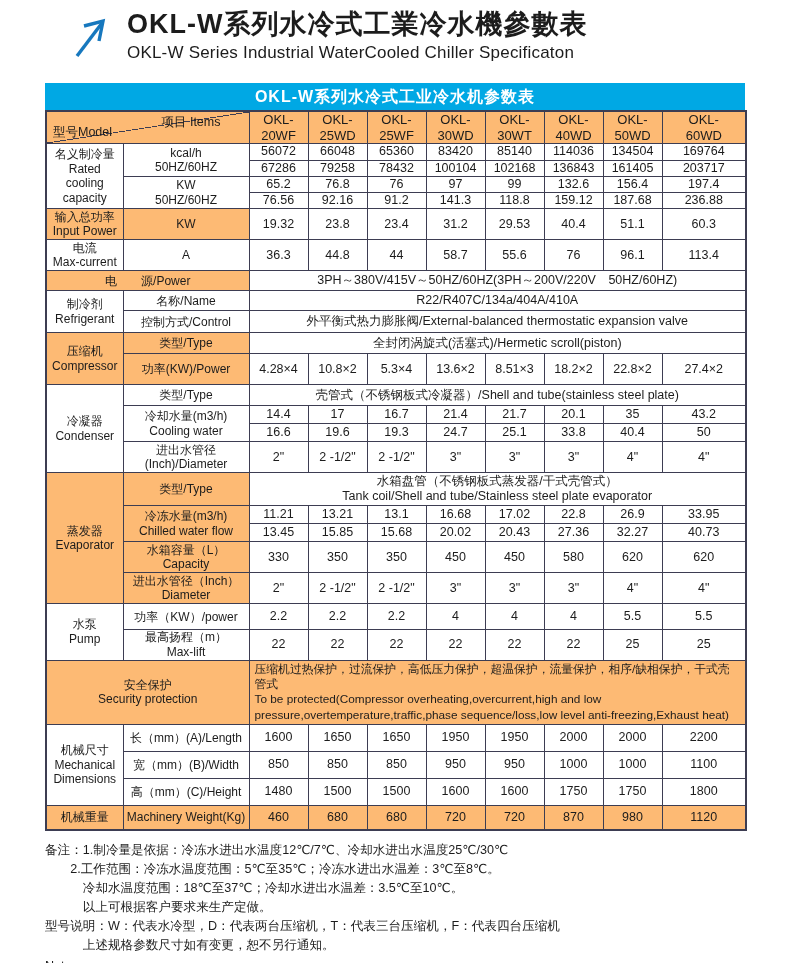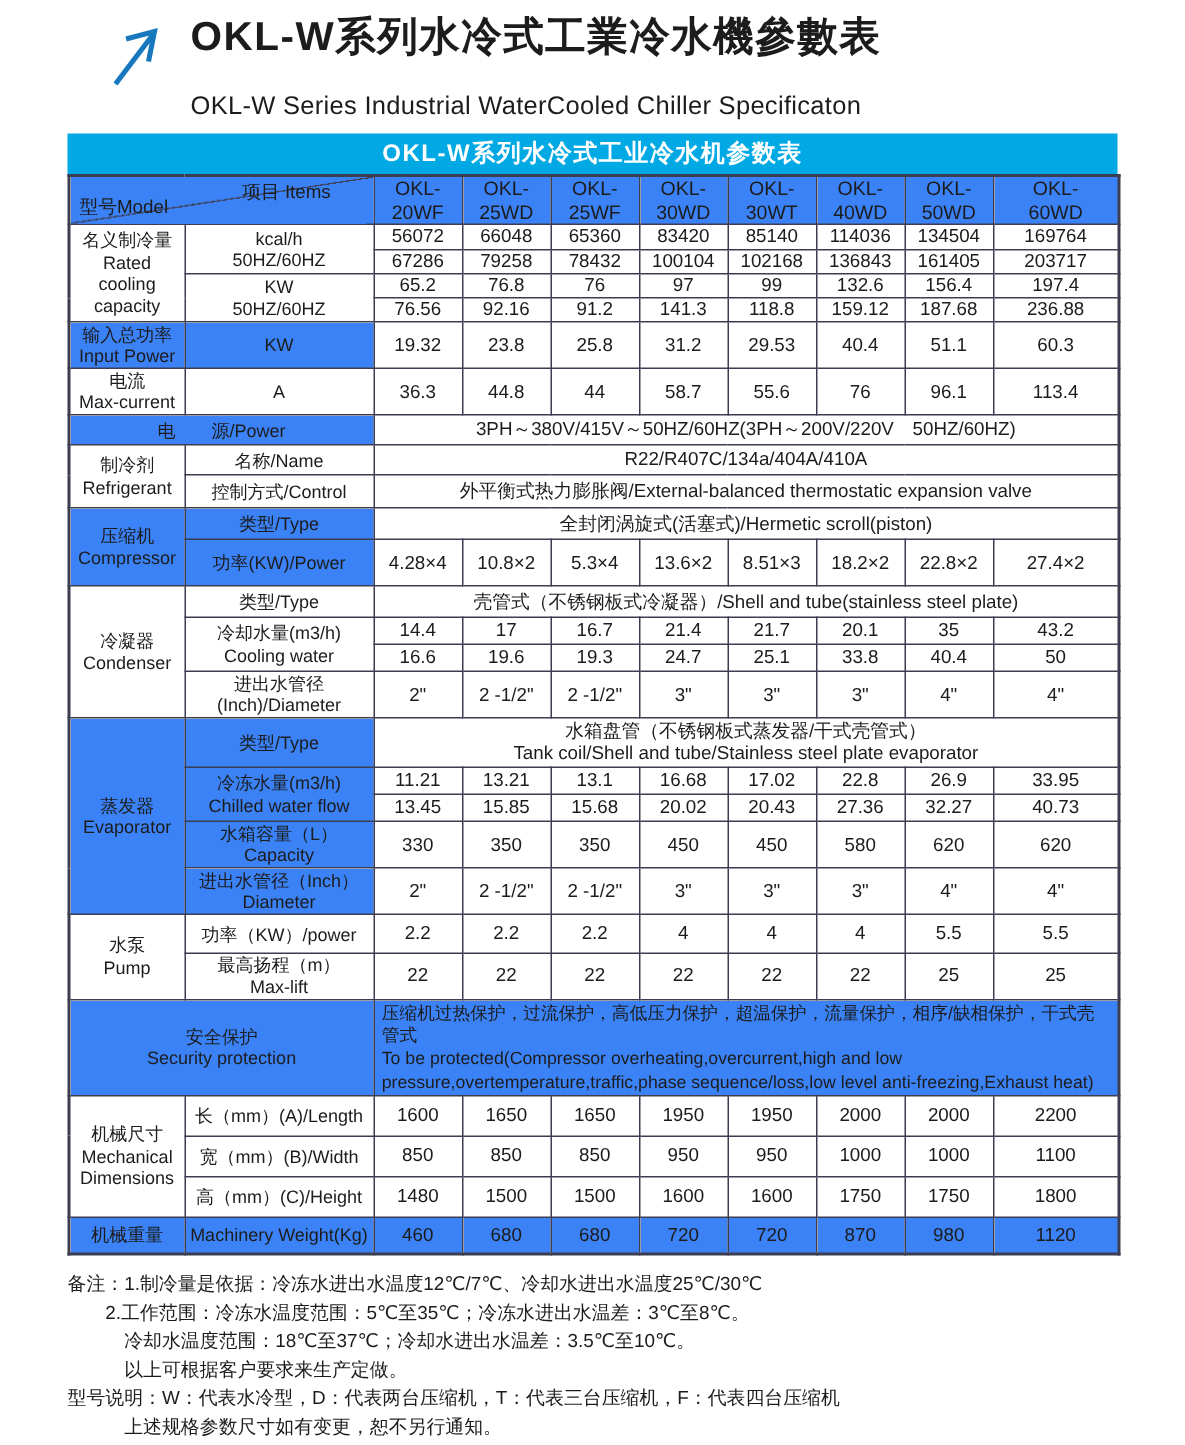--- a/index.html
+++ b/index.html
@@ -6,36 +6,36 @@
   body{
     width:790px;height:963px;background:#ffffff;overflow:hidden;
     font-family:"Liberation Sans","DejaVu Sans",sans-serif;color:#1c1c1c;
     -webkit-font-smoothing:antialiased;
   }
   .page{padding:6px 45px 0 45px;}
   
   .titlebar{display:flex;align-items:flex-start;gap:16px;padding:4px 0 8px 28px;}
   .logo{flex:0 0 auto;margin-top:4px;}
   .title-zh{font-size:27px;font-weight:bold;letter-spacing:1px;line-height:1.1;}
-  .title-en{font-size:17px;margin-top:21px;letter-spacing:.2px;}
+  .title-en{font-size:17px;margin-top:3px;letter-spacing:.2px;}
   
   .banner{
     background:#00A8E4;color:#fff;text-align:center;
     font-size:16px;font-weight:bold;letter-spacing:1px;
-    height:27px;line-height:27px;margin-top:0;
+    height:27px;line-height:27px;margin-top:12px;
   }
   
   table{border-collapse:collapse;table-layout:fixed;width:700px;}
   td{
     border:1px solid #3D3D52;text-align:center;vertical-align:middle;
     padding:0 2px;font-size:12.5px;line-height:1.22;white-space:pre-line;
     overflow:hidden;
   }
   table{border:2px solid #3D3D52;}
-  .g{background:#3b82f6;}
+  .g{background:#fdba74;}
   .lab{font-size:12px;}
   .left{text-align:left;padding:1px 5px;font-size:11.8px;line-height:1.3;}
   .mh{font-size:13px;}
   .corner{position:relative;padding:0;
     background-image:linear-gradient(to bottom right,transparent 49.3%,#3D3D52 49.3%,#3D3D52 50.7%,transparent 50.7%);
   }
   .c-model{position:absolute;left:6px;bottom:3px;font-size:12.5px;}
   .c-items{position:absolute;right:28px;top:3px;font-size:12.5px;}
   
   .notes{margin-top:10px;font-size:12.6px;line-height:1.5;}
@@ -139,21 +139,21 @@
           <td class="">159.12</td>
           <td class="">187.68</td>
           <td class="">236.88</td>
         </tr>
         <tr style="height: 31px;">
           <td class="lab g">输入总功率
 Input Power</td>
           <td class="lab g">KW</td>
           <td class="">19.32</td>
           <td class="">23.8</td>
-          <td class="">25.8</td>
+          <td class="">23.4</td>
           <td class="">31.2</td>
           <td class="">29.53</td>
           <td class="">40.4</td>
           <td class="">51.1</td>
           <td class="">60.3</td>
         </tr>
         <tr style="height: 31px;">
           <td class="lab">电流
 Max-current</td>
           <td class="lab">A</td>

